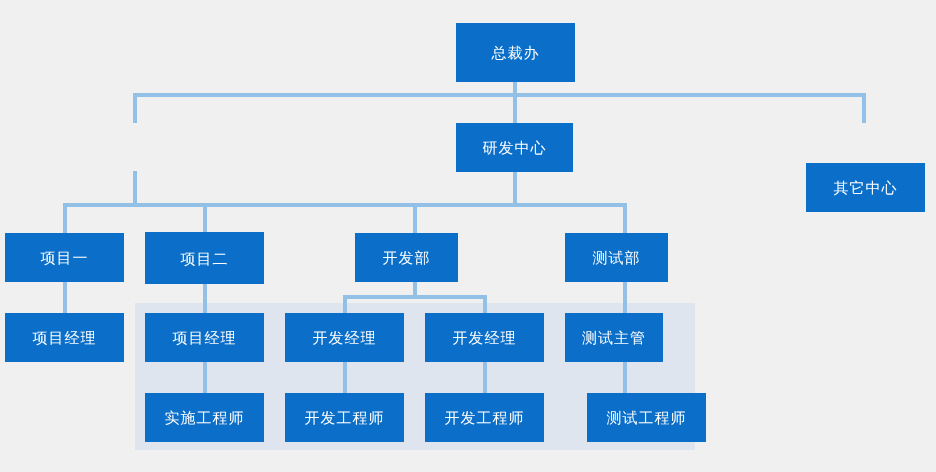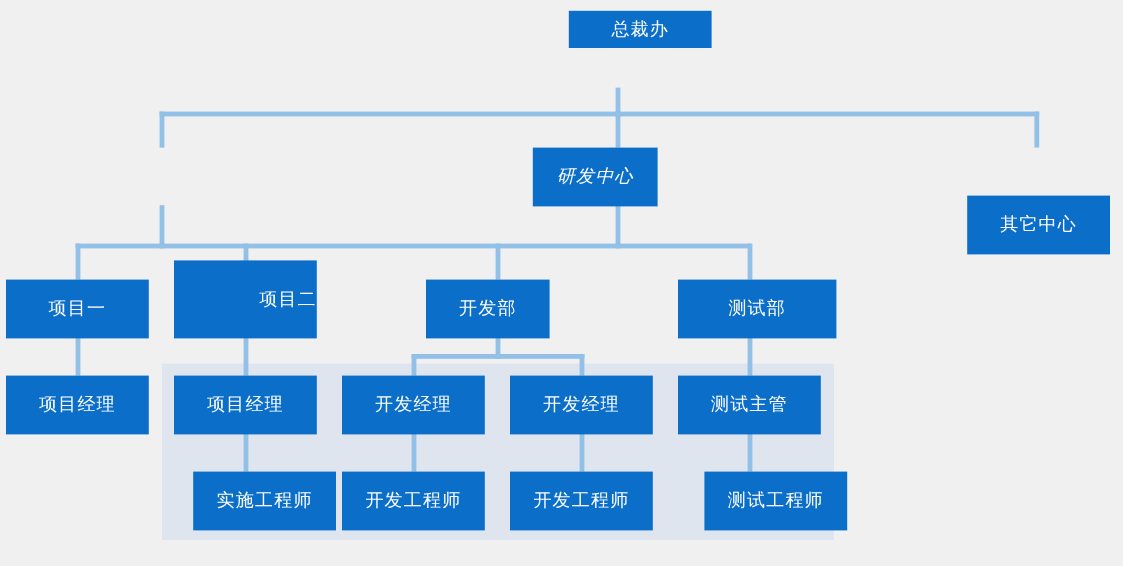--- a/index.html
+++ b/index.html
@@ -94,70 +94,70 @@
 
   <div class="conn" style="left:483px; top:295px; width:4px; height:18px;"></div>
 
   <div class="conn" style="left:623px; top:281px; width:4px; height:32px;"></div>
 
   <div class="conn" style="left:203px; top:361px; width:4px; height:32px;"></div>
   <div class="conn" style="left:343px; top:361px; width:4px; height:32px;"></div>
   <div class="conn" style="left:483px; top:361px; width:4px; height:32px;"></div>
   <div class="conn" style="left:623px; top:361px; width:4px; height:32px;"></div>
 
-  <div class="node" style="left:456px; top:9px; width:119px; height:31px;margin-left:18px;">
+  <div class="node" style="left:456px; top:23px; width:119px; height:59px;">
     <span class="node-label">总裁办</span>
   </div>
 
 
-  <div class="node" style="left:444px; top:123px; width:104px; height:49px;font-style:italic;">
+  <div class="node" style="left:456px; top:123px; width:117px; height:49px;">
     <span class="node-label">研发中心</span>
   </div>
 
   <div class="node" style="left:806px; top:123px; width:119px; height:49px;margin-top:40px;">
     <span class="node-label">其它中心</span>
   </div>
 
   <div class="node" style="left:5px; top:233px; width:119px; height:49px;">
     <span class="node-label">项目一</span>
   </div>
 
-  <div class="node" style="left:145px; top:217px; width:119px; height:65px;justify-content:flex-end;">
+  <div class="node" style="left:145px; top:232px; width:119px; height:52px;">
     <span class="node-label">项目二</span>
   </div>
 
   <div class="node" style="left:355px; top:233px; width:103px; height:49px;">
     <span class="node-label">开发部</span>
   </div>
 
-  <div class="node" style="left:565px; top:233px; width:132px; height:49px;">
+  <div class="node" style="left:565px; top:233px; width:103px; height:49px;">
     <span class="node-label">测试部</span>
   </div>
 
   <div class="node" style="left:5px; top:313px; width:119px; height:49px;">
     <span class="node-label">项目经理</span>
   </div>
 
   <div class="node" style="left:145px; top:313px; width:119px; height:49px;">
     <span class="node-label">项目经理</span>
   </div>
 
   <div class="node" style="left:285px; top:313px; width:119px; height:49px;">
     <span class="node-label">开发经理</span>
   </div>
 
   <div class="node" style="left:425px; top:313px; width:119px; height:49px;">
     <span class="node-label">开发经理</span>
   </div>
 
-  <div class="node" style="left:565px; top:313px; width:119px; height:49px;">
+  <div class="node" style="left:565px; top:313px; width:98px; height:49px;">
     <span class="node-label">测试主管</span>
   </div>
 
-  <div class="node" style="left:145px; top:393px; width:119px; height:49px;margin-left:16px;">
+  <div class="node" style="left:145px; top:393px; width:119px; height:49px;">
     <span class="node-label">实施工程师</span>
   </div>
 
   <div class="node" style="left:285px; top:393px; width:119px; height:49px;">
     <span class="node-label">开发工程师</span>
   </div>
 
   <div class="node" style="left:425px; top:393px; width:119px; height:49px;">
     <span class="node-label">开发工程师</span>
   </div>

